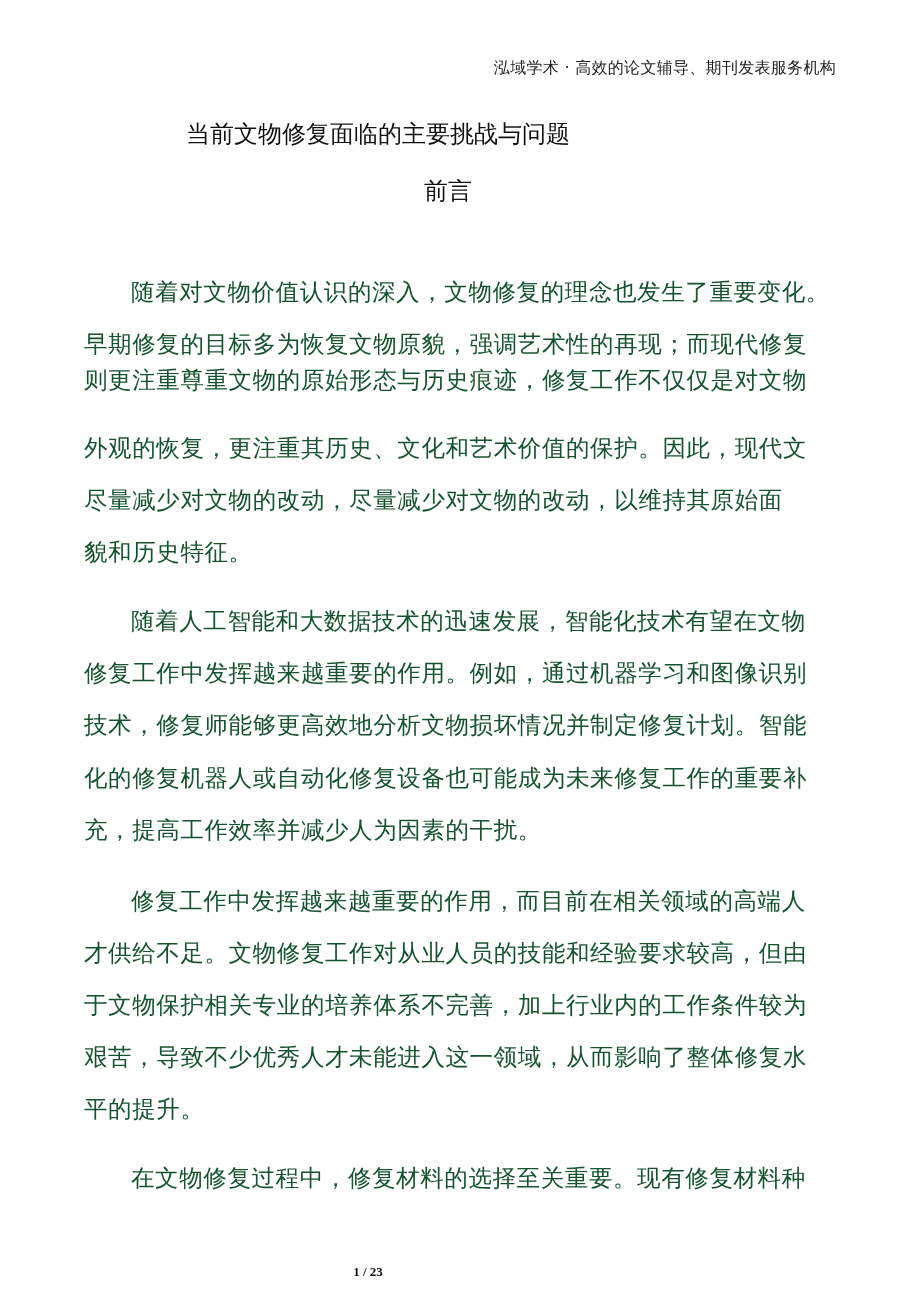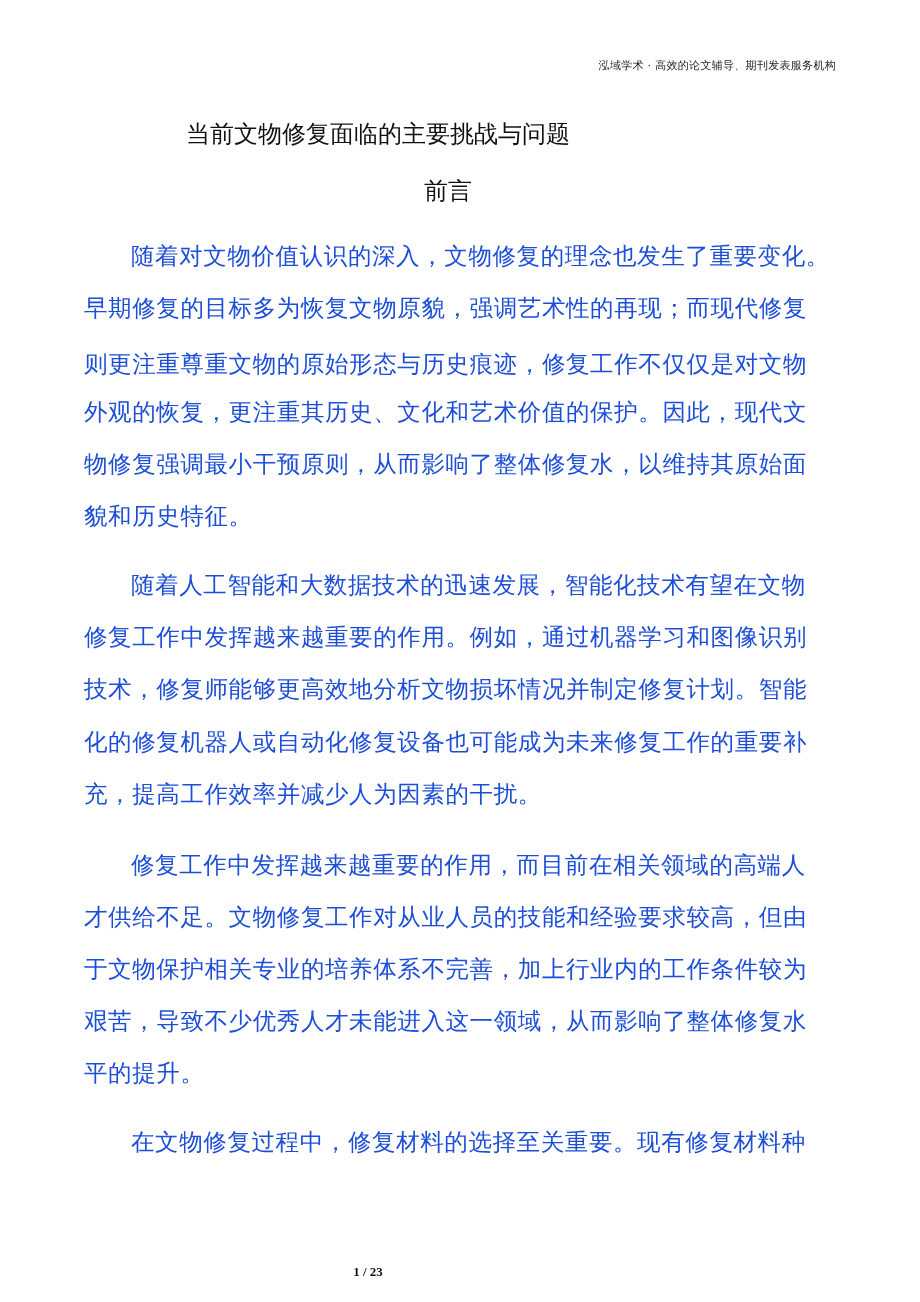--- a/index.html
+++ b/index.html
@@ -1,40 +1,40 @@
 <!DOCTYPE html>
 <html><head>
 <meta charset="utf-8">
 <style>
   html, body { margin: 0; padding: 0; background: #ffffff; }
   body { width: 920px; height: 1302px; position: relative; overflow: hidden;
          font-family: "DejaVu Sans", "Liberation Sans", sans-serif; color: #111; }
-  .header { position: absolute; top: 58px; right: 84px; font-size: 11px; color: #222; letter-spacing: 0.3px; }
+  .header { position: absolute; top: 58px; right: 84px; font-size: 16px; color: #222; letter-spacing: 0.3px; }
   .title { position: absolute; top: 118px; left: 0; width: 756px; text-align: center; font-size: 24px; color: #111; }
   .subtitle { position: absolute; top: 175px; left: 0; width: 896px; text-align: center; font-size: 24px; color: #111; }
   .line { position: absolute; left: 84px; font-family: "DejaVu Serif", "Liberation Serif", serif;
-          font-size: 23.5px; color: #1d4ed8; white-space: nowrap; letter-spacing: 0.6px; }
+          font-size: 23.5px; color: #14532d; white-space: nowrap; letter-spacing: 0.6px; margin-top: 36px; }
   .indent { left: 131px; }
   .footer { position: absolute; top: 1264px; left: 0; width: 736px; text-align: center;
             font-family: "Liberation Serif", serif; font-size: 13px; font-weight: bold; color: #111; }
 </style>
 </head>
 <body>
 
 <div class="header">泓域学术 · 高效的论文辅导、期刊发表服务机构</div>
 
 <div class="title">当前文物修复面临的主要挑战与问题</div>
 <div class="subtitle">前言</div>
 
 <div>
   <div class="line indent" style="top:240px">随着对文物价值认识的深入，文物修复的理念也发生了重要变化。</div>
   <div class="line" style="top:292px">早期修复的目标多为恢复文物原貌，强调艺术性的再现；而现代修复</div>
-  <div class="line" style="top:348px">则更注重尊重文物的原始形态与历史痕迹，修复工作不仅仅是对文物</div>
+  <div class="line" style="top:328px">则更注重尊重文物的原始形态与历史痕迹，修复工作不仅仅是对文物</div>
   <div class="line" style="top:396px">外观的恢复，更注重其历史、文化和艺术价值的保护。因此，现代文</div>
-  <div class="line" style="top:448px">物修复强调最小干预原则，从而影响了整体修复水，以维持其原始面</div>
+  <div class="line" style="top:448px">尽量减少对文物的改动，尽量减少对文物的改动，以维持其原始面</div>
   <div class="line" style="top:500px">貌和历史特征。</div>
 </div>
 
 <div>
   <div class="line indent" style="top:569px">随着人工智能和大数据技术的迅速发展，智能化技术有望在文物</div>
   <div class="line" style="top:621px">修复工作中发挥越来越重要的作用。例如，通过机器学习和图像识别</div>
   <div class="line" style="top:673px">技术，修复师能够更高效地分析文物损坏情况并制定修复计划。智能</div>
   <div class="line" style="top:726px">化的修复机器人或自动化修复设备也可能成为未来修复工作的重要补</div>
   <div class="line" style="top:778px">充，提高工作效率并减少人为因素的干扰。</div>
 </div>

